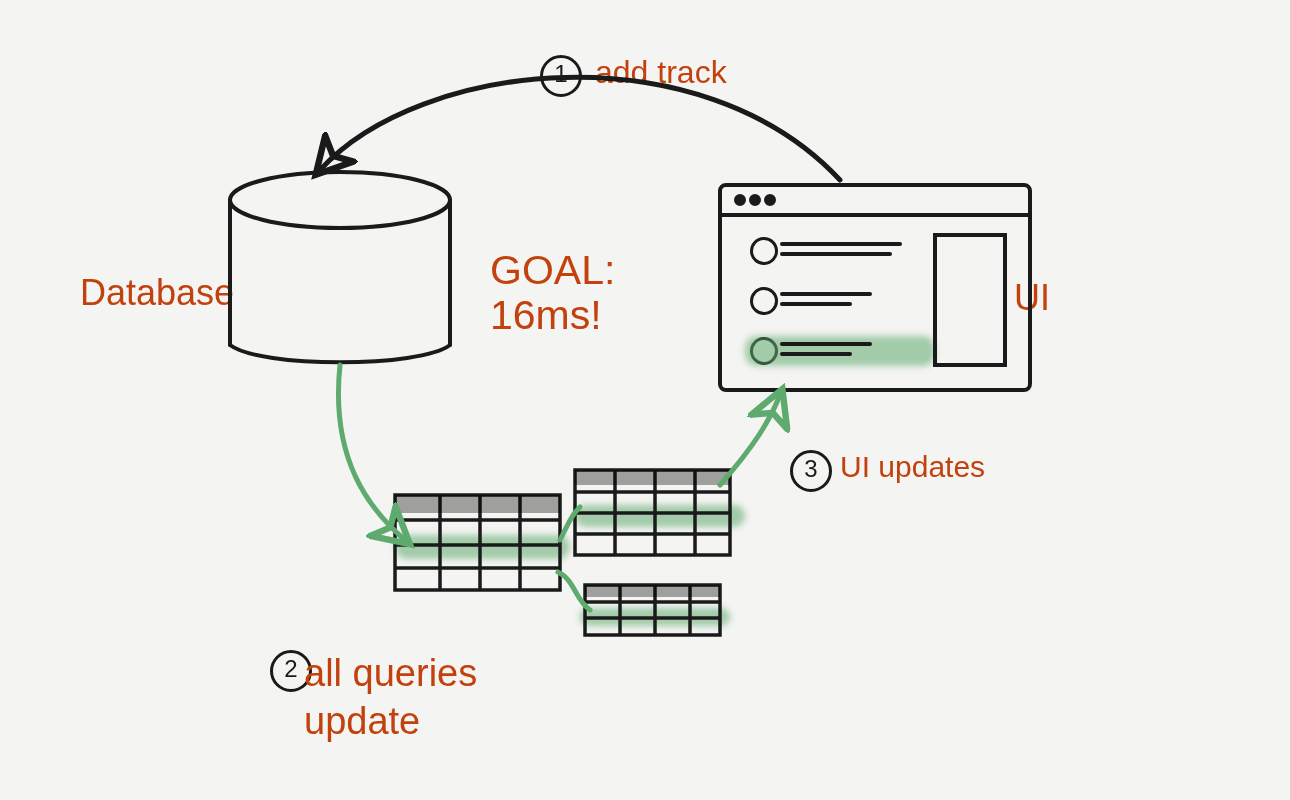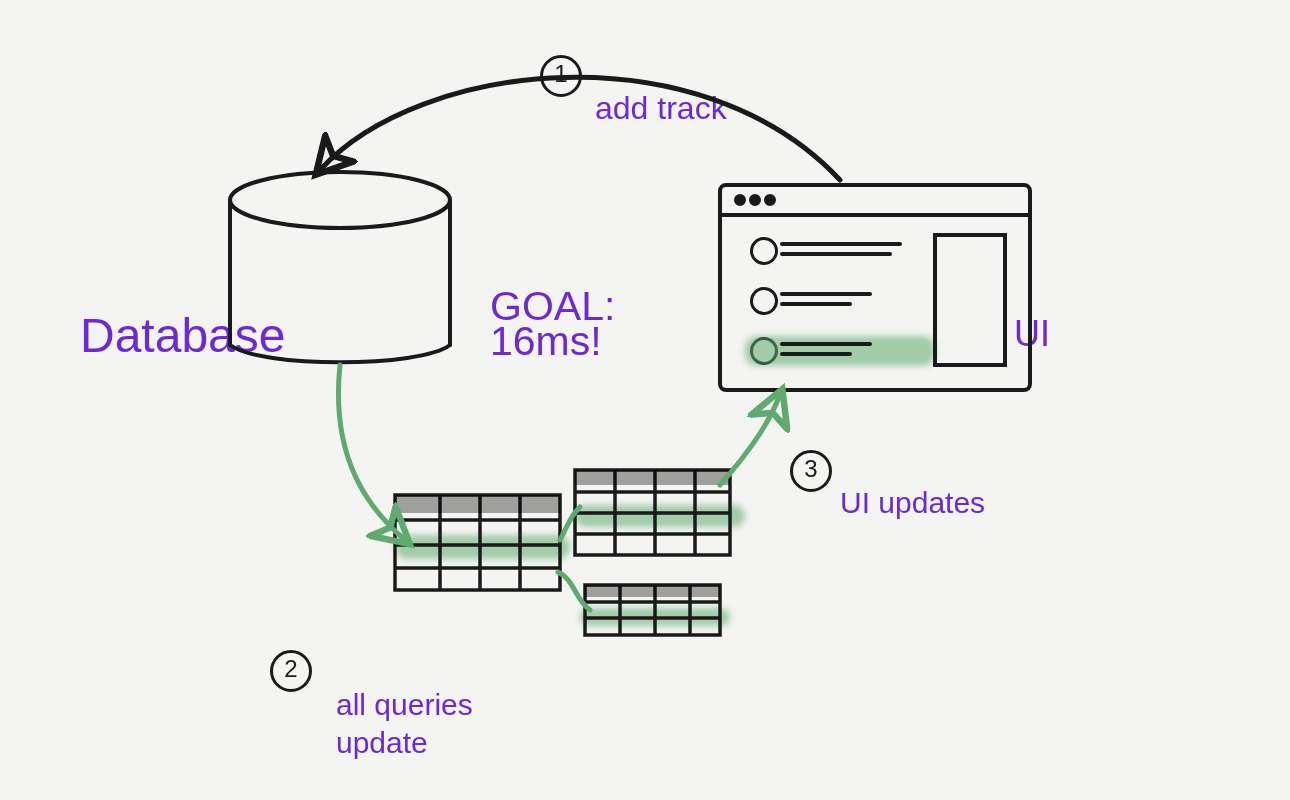--- a/index.html
+++ b/index.html
@@ -22,22 +22,21 @@
     top: 0; left: 0;
     width: 1290px;
     height: 800px;
     pointer-events: none;
   }
   .label {
     position: absolute;
     font-size: 30px;
     line-height: 1.25;
     white-space: pre;
-    color: #6d28d9;
-    margin-top: 36px;
+    color: #c2410c;
   }
   .goal {
     font-size: 41px;
   }
   .step-badge {
     position: absolute;
     width: 36px;
     height: 36px;
     border: 3px solid #1a1a1a;
     border-radius: 50%;
@@ -61,32 +60,32 @@
   }
 </style>
 </head>
 <body>
 
 <div class="stage">
 
   <div class="step-badge" style="left:540px; top:55px;">1</div>
   <div class="label" style="left:595px; top:52px; font-size:32px;">add track</div>
 
-  <div class="label" style="left:80px; top:270px; font-size:48px;">Database</div>
+  <div class="label" style="left:80px; top:270px; font-size:36px;">Database</div>
 
   <div class="label goal" style="left:490px; top:245px;">GOAL:</div>
-  <div class="label goal" style="left:490px; top:280px;">16ms!</div>
+  <div class="label goal" style="left:490px; top:290px;">16ms!</div>
 
   <div class="label" style="left:1014px; top:275px; font-size:36px;">UI</div>
 
   <div class="step-badge" style="left:790px; top:450px;">3</div>
   <div class="label" style="left:840px; top:448px; font-size:30px;">UI updates</div>
 
   <div class="step-badge" style="left:270px; top:650px;">2</div>
-  <div class="label" style="left:336px; top:650px; font-size:30px;">all queries
+  <div class="label" style="left:304px; top:650px; font-size:38px;">all queries
 update</div>
 
   <div class="circle" style="left:750px; top:237px; width:22px; height:22px;"></div>
   <div class="circle" style="left:750px; top:287px; width:22px; height:22px;"></div>
   <div class="circle" style="left:750px; top:337px; width:22px; height:22px;"></div>
 
   <div class="green-hl" style="left:745px; top:336px; width:190px; height:30px;"></div>
   <div class="green-hl" style="left:395px; top:535px; width:175px; height:24px;"></div>
   <div class="green-hl" style="left:575px; top:505px; width:170px; height:22px;"></div>
   <div class="green-hl" style="left:580px; top:608px; width:150px; height:18px;"></div>

